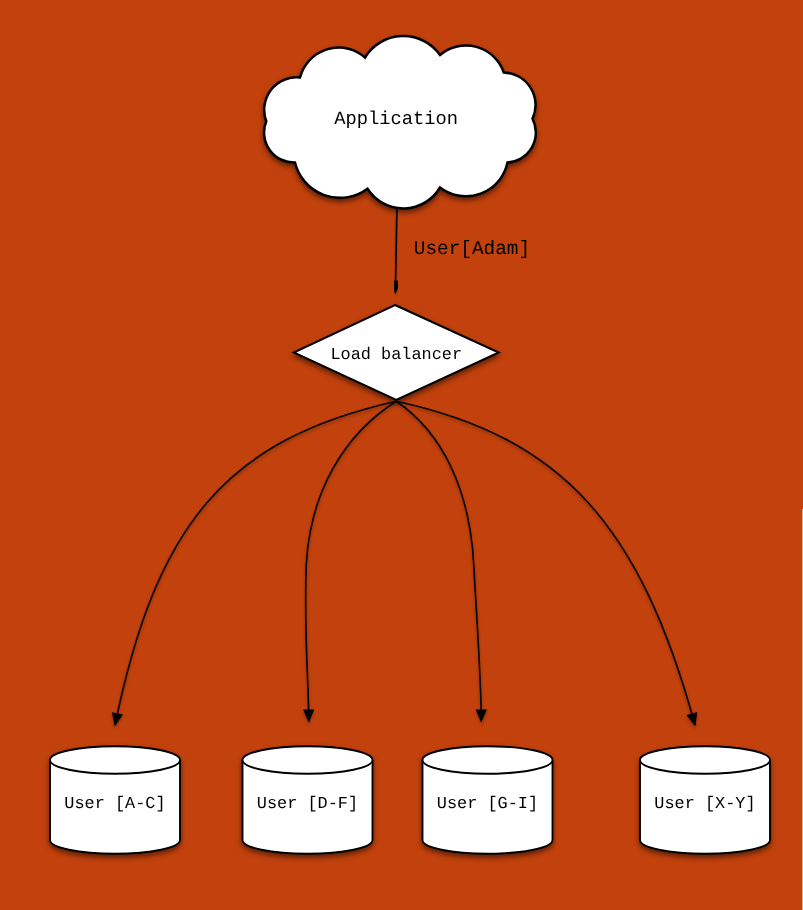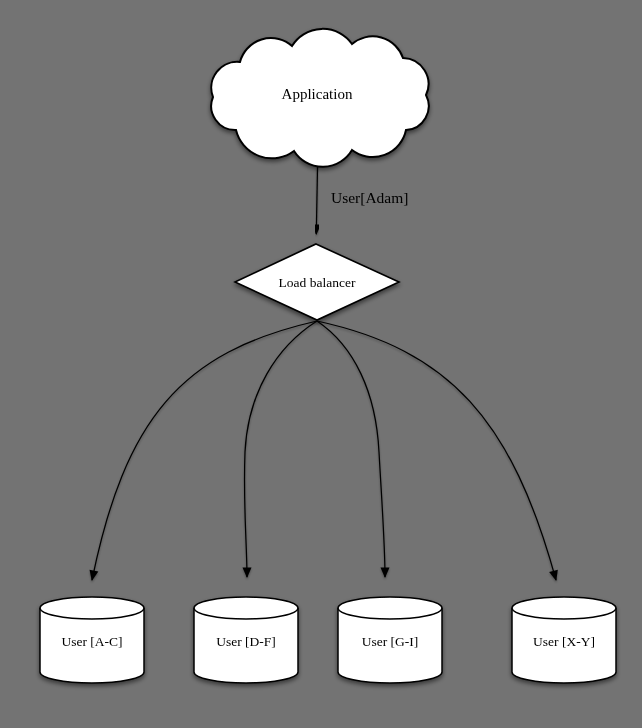--- a/index.html
+++ b/index.html
@@ -4,23 +4,23 @@
 <style>
   html, body {
     margin: 0;
     padding: 0;
     background: #ffffff;
   }
   .stage {
     position: relative;
     width: 642px;
     height: 728px;
-    background: #737373;
+    background: #c2410c;
     overflow: hidden;
-    font-family: Liberation Serif, serif;
+    font-family: Liberation Mono, monospace;
   }
   svg { display: block; }
   .shape {
     fill: #ffffff;
     stroke: #000000;
   }
   .edge {
     fill: none;
     stroke: #000000;
     stroke-width: 1.25;

